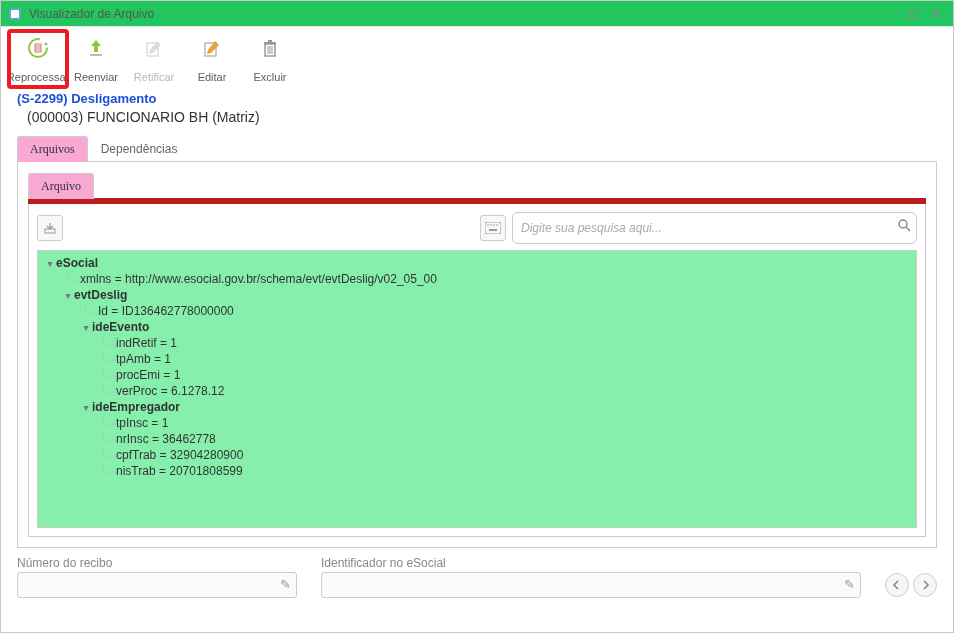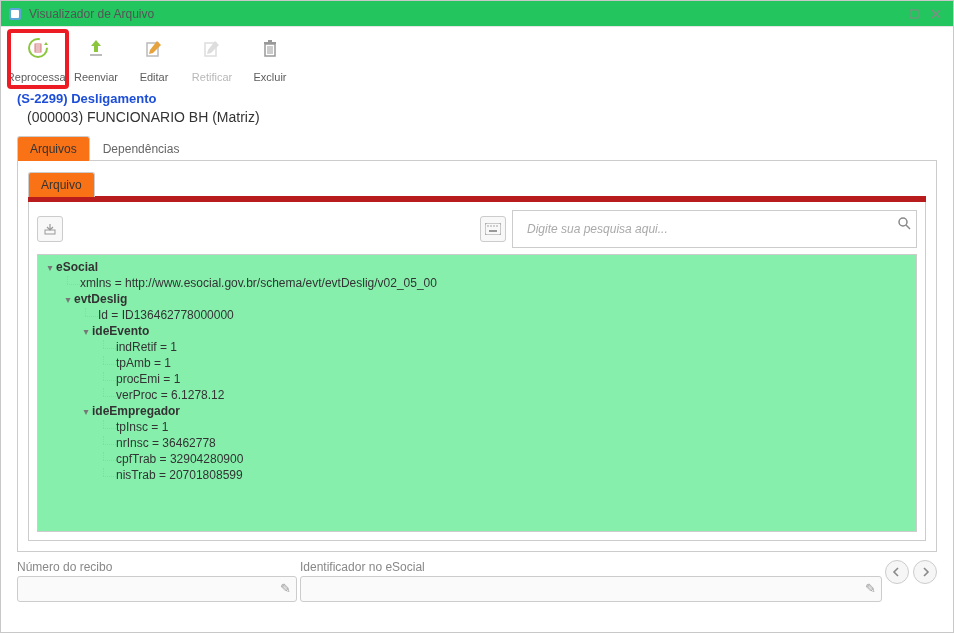--- a/index.html
+++ b/index.html
@@ -16,43 +16,43 @@
 .tb-btn .lbl { font-size: 11px; color: #5c5c5c; }
 .tb-btn.disabled .lbl { color: #b8b8b8; }
 .tb-btn.highlight { outline: 4px solid #ed1c24; outline-offset: -2px; }
 
 .content { padding: 0 16px; }
 .ev-title { font-size: 13px; font-weight: bold; color: #1d4ed8; margin-top: 4px; }
 .ev-sub { font-size: 14px; color: #333; margin: 3px 0 10px 10px; }
 
 .tabs { display: flex; border-bottom: 1px solid #ccc; }
 .tab { padding: 5px 12px; font-size: 12px; color: #666; border: 1px solid transparent; border-bottom: none; cursor: pointer; position: relative; top: 1px; }
-.tab.active { border-color: #ccc; background: #f97316; color: #333; border-radius: 3px 3px 0 0; }
+.tab.active { border-color: #ccc; background: #f9a8d4; color: #333; border-radius: 3px 3px 0 0; font-family: Liberation Serif, serif; }
 
 .pane { border: 1px solid #ccc; border-top: none; padding: 10px; }
 .inner-tabs { display: flex; border-bottom: 6px solid #b91c1c; }
 .inner-pane { border: 1px solid #ccc; border-top: none; padding: 8px; }
 
 .search-row { display: flex; align-items: center; gap: 6px; margin-bottom: 6px; }
 .sq-btn { width: 26px; height: 26px; border: 1px solid #ccc; border-radius: 3px; display:flex; align-items:center; justify-content:center; color:#888; cursor:pointer; background:#f8f8f8;}
 .search-wrap { flex: 1; position: relative; }
-.search-input { width: 100%; height: 38px; border: 1px solid #ccc; border-radius: 0; padding: 0 26px 0 14px; font-size: 12px; font-style: italic; color: #888; }
+.search-input { width: 100%; height: 32px; border: 1px solid #ccc; border-radius: 6px; padding: 0 26px 0 8px; font-size: 12px; font-style: italic; color: #888; }
 .search-input::placeholder { font-style: italic; color: #aaa; }
 .search-mag { position: absolute; right: 4px; top: 4px; width: 18px; height: 18px; display:flex; align-items:center; justify-content:center; color:#888; cursor:pointer;}
 
 .tree-wrap { border: 1px solid #ccc; height: 278px; overflow-y: scroll; position: relative; background:#86efac; padding: 4px 0; }
 .tree { font-size: 12px; color: #333; }
 .node { white-space: nowrap; padding: 1px 0; }
 .tog { display:inline-block; width:12px; text-align:center; color:#777; cursor:pointer; font-size:10px; vertical-align:middle;}
 .line-conn { display:inline-block; width:18px; height:12px; vertical-align:middle; position:relative;}
 .line-conn::before { content:""; position:absolute; left:5px; top:-2px; bottom:50%; border-left:1px dotted #bbb;}
 .line-conn::after { content:""; position:absolute; left:5px; right:0; top:50%; border-top:1px dotted #bbb;}
 .bold { font-weight: bold; }
 
-.footer { padding: 8px 16px 10px 16px; display:flex; gap:3px; }
+.footer { padding: 8px 16px 10px 16px; display:flex; gap:24px; align-items:flex-end;}
 .fgroup { flex:1; }
 .flabel { font-size: 12px; color:#888; margin-bottom:2px; display:block;}
 .finput { width:100%; height:26px; border:1px solid #ccc; border-radius:3px; background:#fafafa; position:relative;}
 .finput .pencil { position:absolute; right:5px; top:4px; color:#999; font-size:13px;}
 .nav-btns { display:flex; gap:4px; padding-bottom:1px;}
 .rnd { width:24px; height:24px; border:1px solid #ccc; border-radius:12px; display:flex; align-items:center; justify-content:center; color:#888; cursor:pointer; background:#f6f6f6;}
 
 
 .tree-wrap::-webkit-scrollbar { width: 16px; }
 .tree-wrap::-webkit-scrollbar-track { background: #f0f0f0; }
@@ -98,37 +98,37 @@
   </div>
   <div class="tb-btn">
     <span class="ic">
       <svg width="22" height="22" viewBox="0 0 22 22">
           <path d="M11 3 L16 9 L13 9 L13 15 L9 15 L9 9 L6 9 Z" fill="#8cc63f"></path>
           <rect x="5" y="17" width="12" height="2" fill="#bbb"></rect>
         </svg>
     </span>
     <span class="lbl">Reenviar</span>
   </div>
+  <div class="tb-btn disabled">
+    <span class="ic">
+      <svg width="22" height="22" viewBox="0 0 22 22">
+          <rect x="4" y="6" width="11" height="13" fill="none" stroke="#ddd" stroke-width="1.5"></rect>
+          <path d="M14 4 L18 8 L10 16 L6 17 L7 13 Z" fill="#ddd"></path>
+        </svg>
+    </span>
+    <span class="lbl">Retificar</span>
+  </div>
   <div class="tb-btn">
     <span class="ic">
       <svg width="22" height="22" viewBox="0 0 22 22">
           <rect x="4" y="6" width="11" height="13" fill="none" stroke="#bbb" stroke-width="1.5"></rect>
           <path d="M14 4 L18 8 L10 16 L6 17 L7 13 Z" fill="#e6a23c"></path>
         </svg>
     </span>
     <span class="lbl">Editar</span>
-  </div>
-  <div class="tb-btn disabled">
-    <span class="ic">
-      <svg width="22" height="22" viewBox="0 0 22 22">
-          <rect x="4" y="6" width="11" height="13" fill="none" stroke="#ddd" stroke-width="1.5"></rect>
-          <path d="M14 4 L18 8 L10 16 L6 17 L7 13 Z" fill="#ddd"></path>
-        </svg>
-    </span>
-    <span class="lbl">Retificar</span>
   </div>
   <div class="tb-btn">
     <span class="ic">
       <svg width="22" height="22" viewBox="0 0 22 22">
           <rect x="6" y="7" width="10" height="12" fill="none" stroke="#999" stroke-width="1.5"></rect>
           <line x1="9" y1="9" x2="9" y2="17" stroke="#999"></line>
           <line x1="11" y1="9" x2="11" y2="17" stroke="#999"></line>
           <line x1="13" y1="9" x2="13" y2="17" stroke="#999"></line>
           <rect x="5" y="5" width="12" height="2" fill="#999"></rect>
           <rect x="9" y="3" width="4" height="2" fill="#999"></rect>

